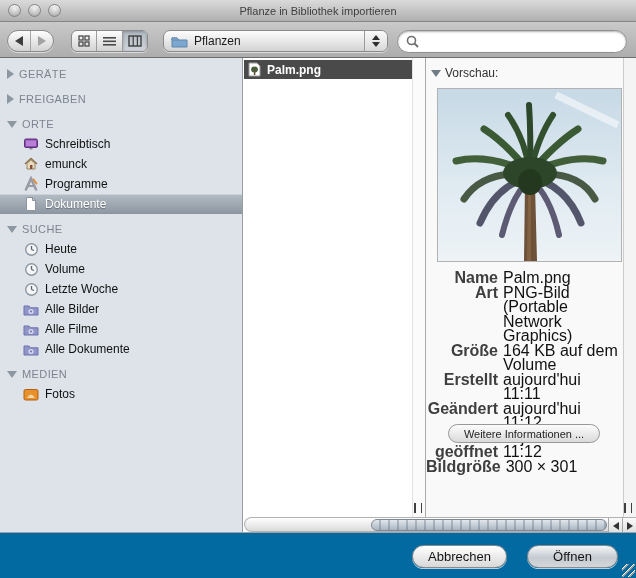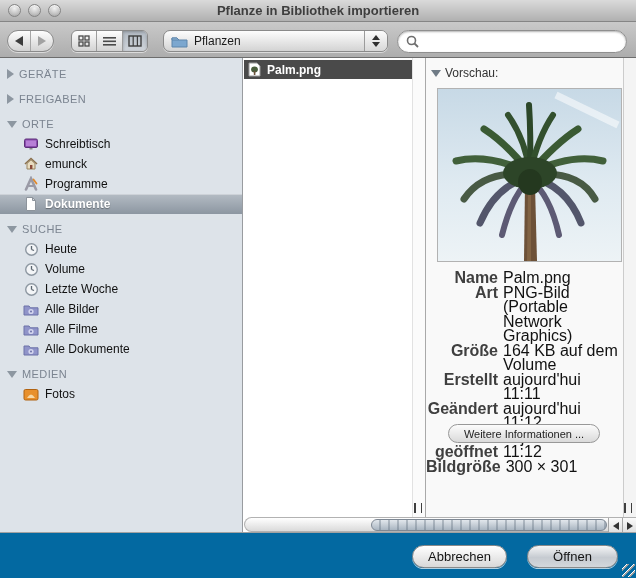--- a/index.html
+++ b/index.html
@@ -3,21 +3,21 @@
 <meta charset="utf-8">
 <style>
   html,body{margin:0;padding:0;background:#fff;}
   *{box-sizing:border-box;font-family:"Liberation Sans", sans-serif;}
   .window{position:relative;width:636px;height:578px;overflow:hidden;background:#fff;}
 
   
   .titlebar{position:absolute;left:0;top:0;width:636px;height:22px;
     background:linear-gradient(#dadada,#b0b0b0);border-bottom:1px solid #858585;}
   .title{position:absolute;left:0;top:0;width:100%;height:22px;line-height:22px;
-    text-align:center;font-size:13px;font-weight:bold;color:#3e3e3e;}
+    text-align:center;font-size:11px;font-weight:normal;color:#3e3e3e;}
   .tl{position:absolute;top:4px;width:13px;height:13px;border-radius:50%;
     background:radial-gradient(circle at 50% 30%, #f2f2f2, #c6c6c6 55%, #9e9e9e);
     border:1px solid #848484;box-shadow:inset 0 1px 1px rgba(255,255,255,.8);}
   .tl1{left:8px}.tl2{left:28px}.tl3{left:48px}
 
   
   .toolbar{position:absolute;left:0;top:22px;width:636px;height:36px;
     background:linear-gradient(#c9c9c9,#adadad);border-bottom:1px solid #6d6d6d;}
   .capsule{position:absolute;top:8px;height:22px;display:flex;overflow:hidden;
     background:linear-gradient(#fdfdfd,#d3d3d3);border:1px solid #8a8a8a;
@@ -48,21 +48,21 @@
   .sidebar{position:absolute;left:0;top:58px;width:243px;height:474px;
     background:#dde3e9;border-right:1px solid #999ca0;padding-top:6px;}
   .sb-header{height:20px;line-height:20px;padding-left:7px;display:flex;align-items:center;
     font-size:11px;font-weight:normal;color:#7b8490;letter-spacing:.4px;margin-top:5px;}
   .sb-header:first-child{margin-top:0;}
   .sb-header .disc{margin-right:5px;display:inline-block;}
   .disc-right{width:0;height:0;border-top:5px solid transparent;border-bottom:5px solid transparent;border-left:7px solid #8d97a1;}
   .disc-down{width:0;height:0;border-left:5px solid transparent;border-right:5px solid transparent;border-top:7px solid #8d97a1;}
   .sb-item{height:20px;display:flex;align-items:center;padding-left:23px;font-size:12px;color:#111;cursor:default;}
   .sb-item .sb-icon{width:16px;height:16px;margin-right:6px;display:flex;align-items:center;justify-content:center;}
-  .sb-item.selected{background:linear-gradient(#b4bcc4,#8c96a1);color:#fff;font-weight:bold;
+  .sb-item.selected{background:linear-gradient(#b4bcc4,#8c96a1);color:#fff;font-weight:normal;
     text-shadow:0 1px 1px rgba(0,0,0,.35);box-shadow:inset 0 1px 0 rgba(255,255,255,.35);}
 
   .filecol{position:absolute;left:244px;top:58px;width:168px;height:459px;background:#fff;}
   .file-row{position:absolute;left:0;top:2px;width:168px;height:19px;display:flex;align-items:center;
     background:#4a4a4a;color:#fff;font-weight:bold;font-size:12px;}
   .file-row .f-icon{margin:0 6px 0 4px;display:flex;}
   .filecol-scroll{position:absolute;left:412px;top:58px;width:13px;height:459px;background:#fbfbfb;border-left:1px solid #e2e2e2;}
   .divider-col{position:absolute;left:425px;top:58px;width:1px;height:459px;background:#a9a9a9;}
   .preview{position:absolute;left:426px;top:58px;width:197px;height:459px;background:#f9f9f9;}
   .preview-scroll{position:absolute;left:623px;top:58px;width:13px;height:459px;background:#f4f4f4;border-left:1px solid #cccccc;}

